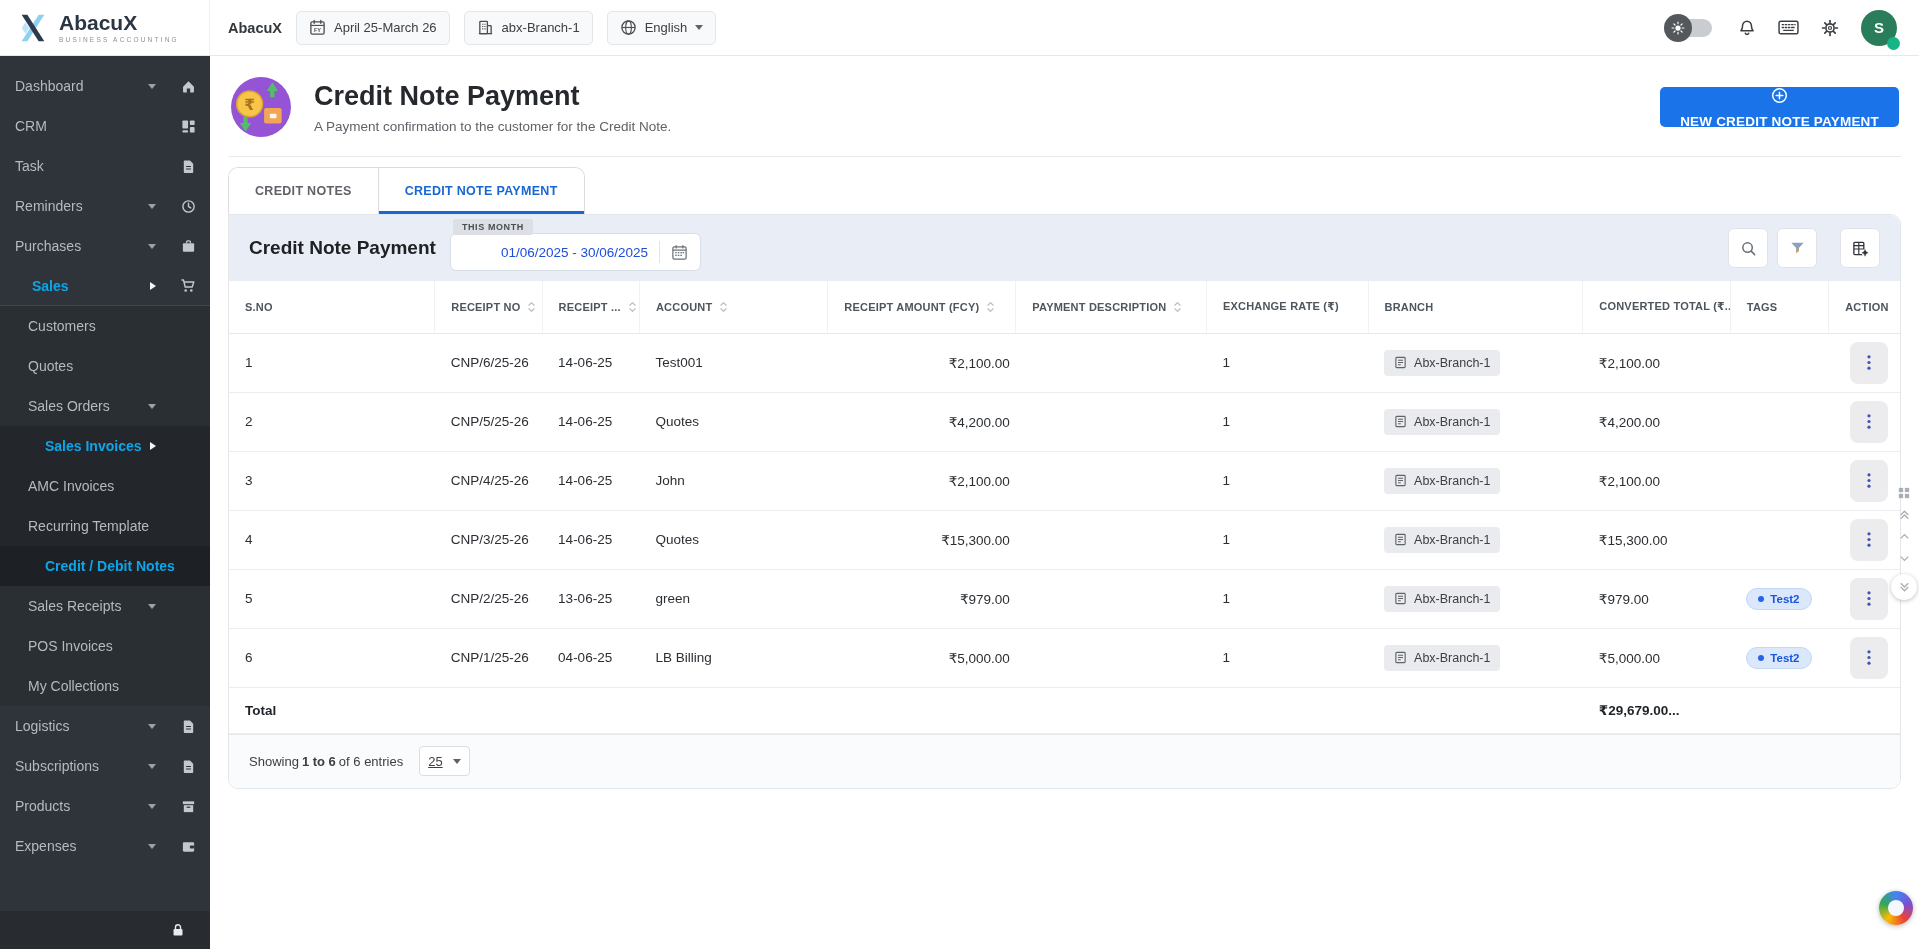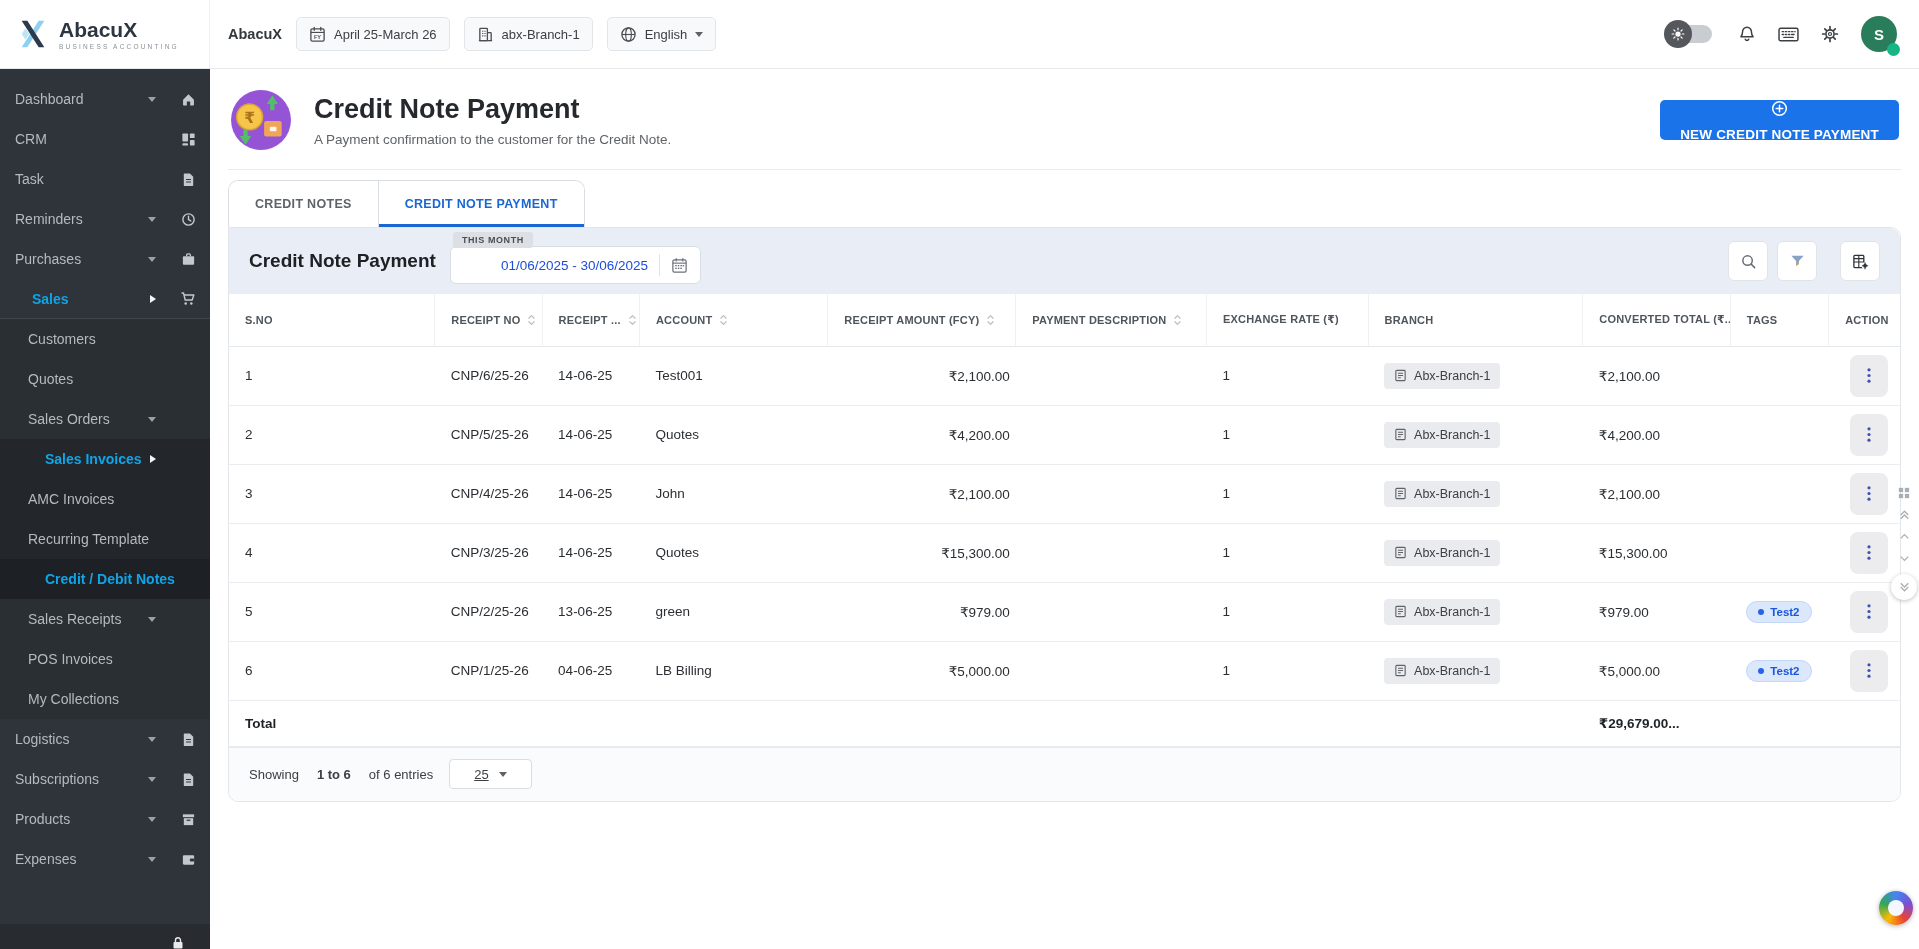--- a/index.html
+++ b/index.html
@@ -5,21 +5,21 @@
   * { box-sizing: border-box; }
   html,body { margin:0; padding:0; }
   body {
     width:1919px; height:949px; overflow:hidden;
     font-family:"Liberation Sans","DejaVu Sans",sans-serif;
     background:#ffffff; color:#202124; position:relative;
   }
   svg { display:block; }
 
   
-  .topbar { height:69px; display:flex; align-items:center; background:#fff; border-bottom:1px solid #e6e8ea; }
+  .topbar { height:56px; display:flex; align-items:center; background:#fff; border-bottom:1px solid #e6e8ea; }
   .logo-area { width:210px; height:100%; flex:none; display:flex; align-items:center; gap:9px; padding-left:16px; border-right:1px solid #eef0f2; cursor:pointer; }
   .logo-name { font-size:21px; font-weight:bold; color:#2c3642; line-height:1; }
   .logo-tag  { font-size:6.5px; letter-spacing:2.2px; color:#8a9199; margin-top:3px; white-space:nowrap; }
   .topbar-left { display:flex; align-items:center; gap:14px; padding-left:18px; }
   .app-label { font-weight:bold; font-size:14.5px; color:#33383d; }
   .pill { display:flex; align-items:center; gap:8px; height:34px; padding:0 12px; background:#f8f9fa; border:1px solid #e3e6e9; border-radius:5px; font-size:13px; color:#3c4043; cursor:pointer; font-family:inherit; }
   .pico { color:#4a4e52; display:flex; }
   .caret { width:0; height:0; border:4px solid transparent; border-top:5px solid #5f6368; margin-top:4px; }
   .topbar-right { margin-left:auto; display:flex; align-items:center; gap:22px; padding-right:22px; }
   .tico { color:#3c4043; display:flex; cursor:pointer; }
@@ -96,22 +96,22 @@
   td.c-action { text-align:center; padding:0; }
   .branch-chip { display:inline-flex; align-items:center; gap:7px; background:#e9ebee; border-radius:4px; padding:6px 10px; font-size:12.5px; color:#3c4043; }
   .branch-chip .ci { color:#5f6368; display:flex; }
   .tag-pill { display:inline-flex; align-items:center; gap:6px; background:#dbe7fb; border:1px solid #c3d7f7; border-radius:999px; padding:4px 11px; font-size:11.5px; font-weight:bold; color:#1a56db; }
   .tag-dot { width:6px; height:6px; border-radius:50%; background:#2563eb; }
   .kebab-btn { width:38px; height:42px; background:#ececee; border:none; border-radius:8px; display:inline-flex; align-items:center; justify-content:center; color:#3f51b5; cursor:pointer; vertical-align:middle; }
   tr.sumrow td { height:46px; font-weight:bold; color:#1f2327; }
 
   
   .tfoot { height:54px; background:#fafbfc; border-top:1px solid #e6e9ec; display:flex; align-items:center; padding:0 20px; gap:16px; font-size:13px; color:#3c4043; }
-  .showing { display:flex; gap:18px; align-items:baseline; }
-  .pagesize { display:flex; align-items:center; gap:10px; background:#fff; border:1px solid #dadde1; border-radius:4px; height:30px; padding:0 24px; font-size:13px; cursor:pointer;text-decoration:underline; }
+  .showing { display:flex; gap:3px; align-items:baseline; }
+  .pagesize { display:flex; align-items:center; gap:10px; background:#fff; border:1px solid #dadde1; border-radius:4px; height:30px; padding:0 8px; font-size:13px; cursor:pointer;text-decoration:underline; }
 
   
   .scrollctl { position:absolute; right:2px; top:487px; display:flex; flex-direction:column; gap:9px; align-items:center; color:#a7aeb6; z-index:6; }
   .scrollctl .sbt { cursor:pointer; display:flex; }
   .scrollctl .circ { width:26px; height:26px; border-radius:50%; background:#fff; box-shadow:0 1px 4px rgba(0,0,0,.25); display:flex; align-items:center; justify-content:center; }
   .brand-bubble { position:absolute; right:6px; bottom:24px; width:34px; height:34px; border-radius:50%;
        background:conic-gradient(#4285f4,#7b4fd0,#ea4335,#fbbc05,#34a853,#4285f4); box-shadow:0 1px 5px rgba(0,0,0,.3); cursor:pointer; z-index:6; }
   .brand-bubble::after { content:""; position:absolute; inset:9px; border-radius:50%; background:#f4f7ff; }
 </style>
 </head>

